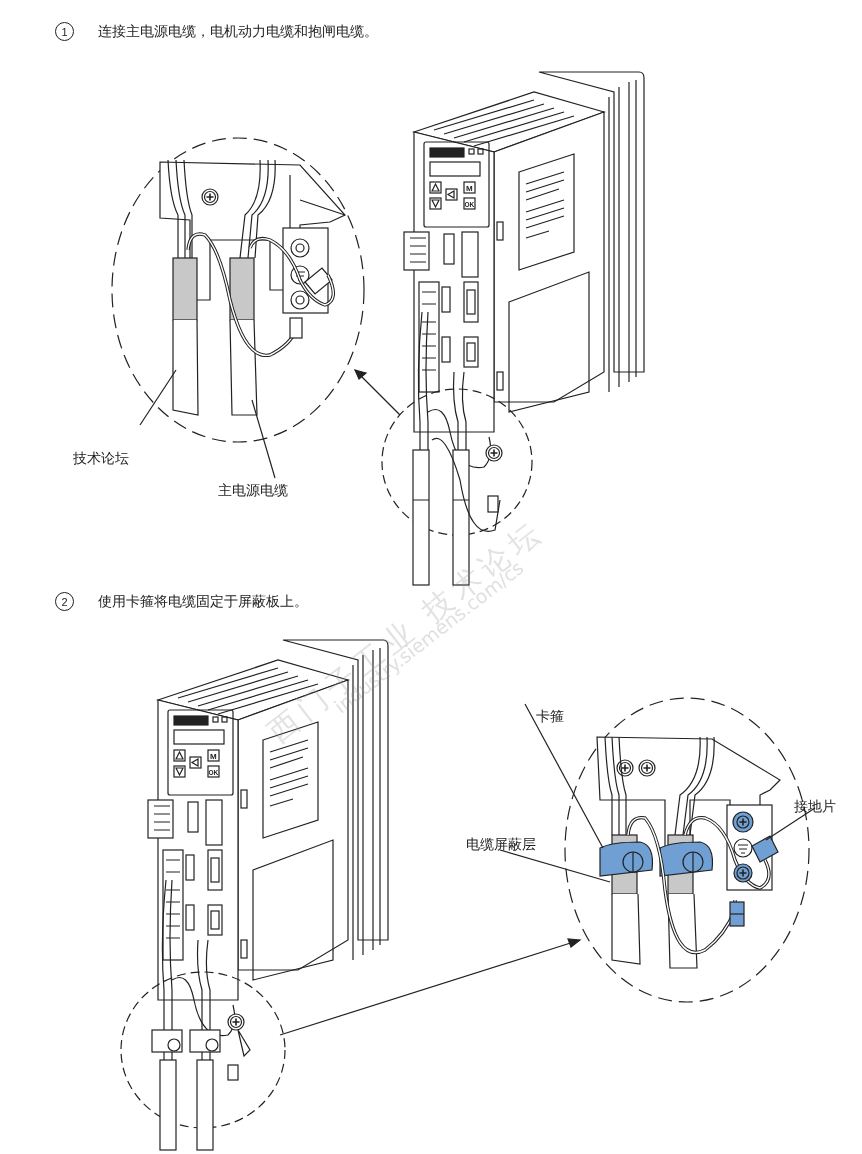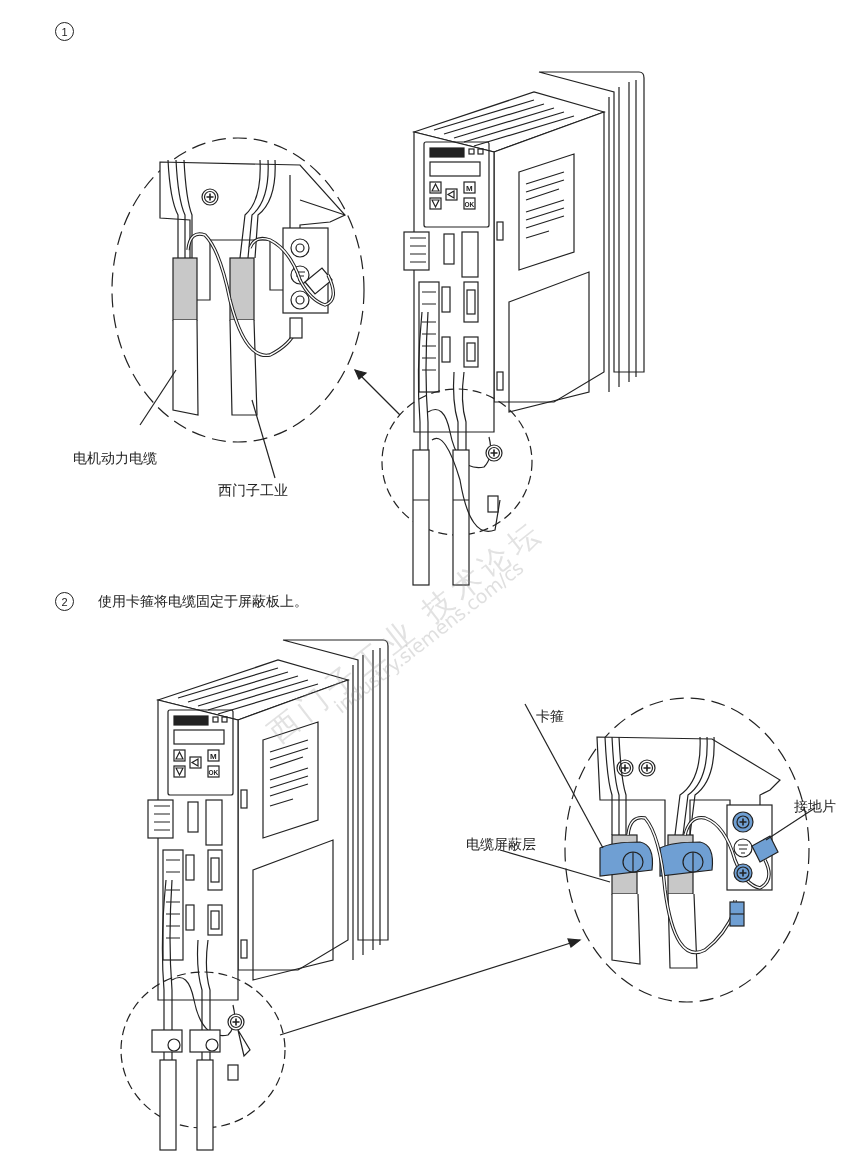--- a/index.html
+++ b/index.html
@@ -9,20 +9,21 @@
   .label{position:absolute;font-size:14px;white-space:nowrap;}
   svg{position:absolute;left:0;top:0;}
   .wm{position:absolute;color:rgba(150,150,150,0.28);font-size:30px;transform:rotate(-38deg);transform-origin:left top;white-space:nowrap;letter-spacing:6px;}
   .wm2{position:absolute;color:rgba(150,150,150,0.30);font-size:19px;transform:rotate(-38deg);transform-origin:left top;white-space:nowrap;}
 </style>
 </head>
 <body>
 
 <div class="step" style="left:55px;top:22px;">
   <span class="num">1</span>
+  <span>连接主电源电缆，电机动力电缆和抱闸电缆。</span>
 </div>
 <div class="step" style="left:55px;top:592px;">
   <span class="num">2</span>
   <span>使用卡箍将电缆固定于屏蔽板上。</span>
 </div>
 
 <svg width="862" height="1154" viewBox="0 0 862 1154" fill="none" stroke="#222" stroke-width="1.2">
   <defs>
     <g id="screw">
       <circle r="8" fill="#fff"></circle>
@@ -207,18 +208,18 @@
 
     <path d="M525 704 L603 848"></path>
     <path d="M500 850 L610 882"></path>
     <path d="M815 808 L766 840"></path>
   </g>
 </svg>
 
 <div class="wm" style="left:260px;top:720px;">西门子工业 技术论坛</div>
 <div class="wm2" style="left:330px;top:700px;">industry.siemens.com/cs</div>
 
-<span class="label" style="left:73px;top:450px;">电机动力电缆</span>
-<span class="label" style="left:218px;top:482px;">西门子工业</span>
+<span class="label" style="left:73px;top:450px;">技术论坛</span>
+<span class="label" style="left:218px;top:482px;">主电源电缆</span>
 
 <span class="label" style="left:492px;top:708px;margin-left:44px;">卡箍</span>
 <span class="label" style="left:466px;top:836px;">电缆屏蔽层</span>
 <span class="label" style="left:794px;top:798px;">接地片</span>
 
 </body></html>

